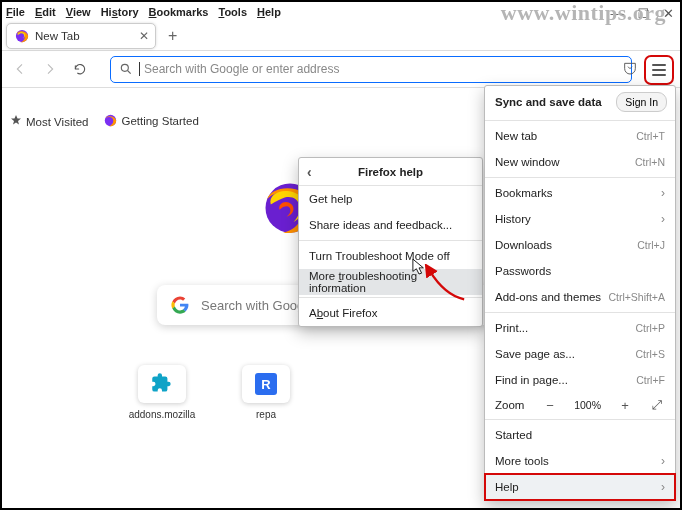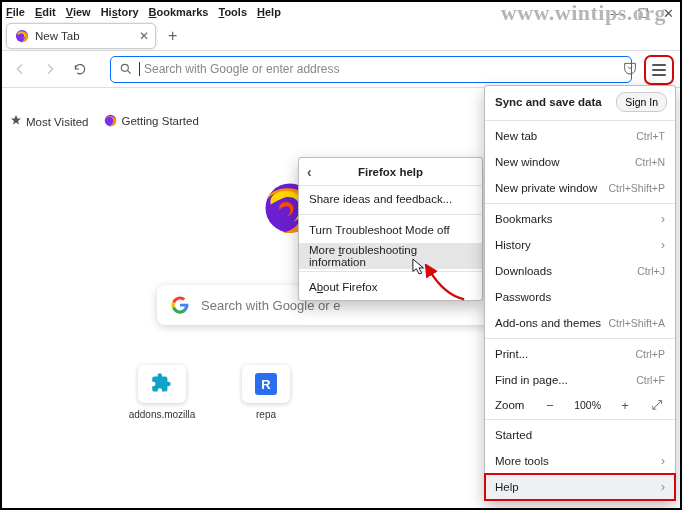--- a/index.html
+++ b/index.html
@@ -212,20 +212,23 @@
     </div>
   </div>
 </div>
 
 <div class="help-panel">
   <div class="hp-head">
     <span class="back">‹</span>
     <span>Firefox help</span>
   </div>
   <div class="hp-row">
+      <span>Get help</span>
+    </div>
+  <div class="hp-row">
       <span>Share ideas and feedback...</span>
     </div>
   <div class="hp-sep"></div>
   <div class="hp-row">
       <span>Turn Troubleshoot Mode off</span>
     </div>
   <div class="hp-row sel">
       <span>More <u>t</u>roubleshooting information</span>
     </div>
   <div class="hp-sep"></div>
@@ -241,24 +244,20 @@
   </div>
   <div class="mp-sep"></div>
   <div class="mp-row">
       <span>New tab</span>
       <span class="sc-txt">Ctrl+T</span>
     </div>
   <div class="mp-row">
       <span>New window</span>
       <span class="sc-txt">Ctrl+N</span>
     </div>
-  <div class="mp-row">
-      <span>New private window</span>
-      <span class="sc-txt">Ctrl+Shift+P</span>
-    </div>
   <div class="mp-sep"></div>
   <div class="mp-row">
       <span>Bookmarks</span>
       <span class="chev">›</span>
     </div>
   <div class="mp-row">
       <span>History</span>
       <span class="chev">›</span>
     </div>
   <div class="mp-row">
@@ -269,20 +268,24 @@
       <span>Passwords</span>
     </div>
   <div class="mp-row">
       <span>Add-ons and themes</span>
       <span class="sc-txt">Ctrl+Shift+A</span>
     </div>
   <div class="mp-sep"></div>
   <div class="mp-row">
       <span>Print...</span>
       <span class="sc-txt">Ctrl+P</span>
+    </div>
+  <div class="mp-row">
+      <span>Save page as...</span>
+      <span class="sc-txt">Ctrl+S</span>
     </div>
   <div class="mp-row">
       <span>Find in page...</span>
       <span class="sc-txt">Ctrl+F</span>
     </div>
   <div class="mp-zoom">
     <span class="lbl">Zoom</span>
     <span class="pm">−</span>
     <span style="font-size:10.5px">100%</span>
     <span class="pm">+</span>

